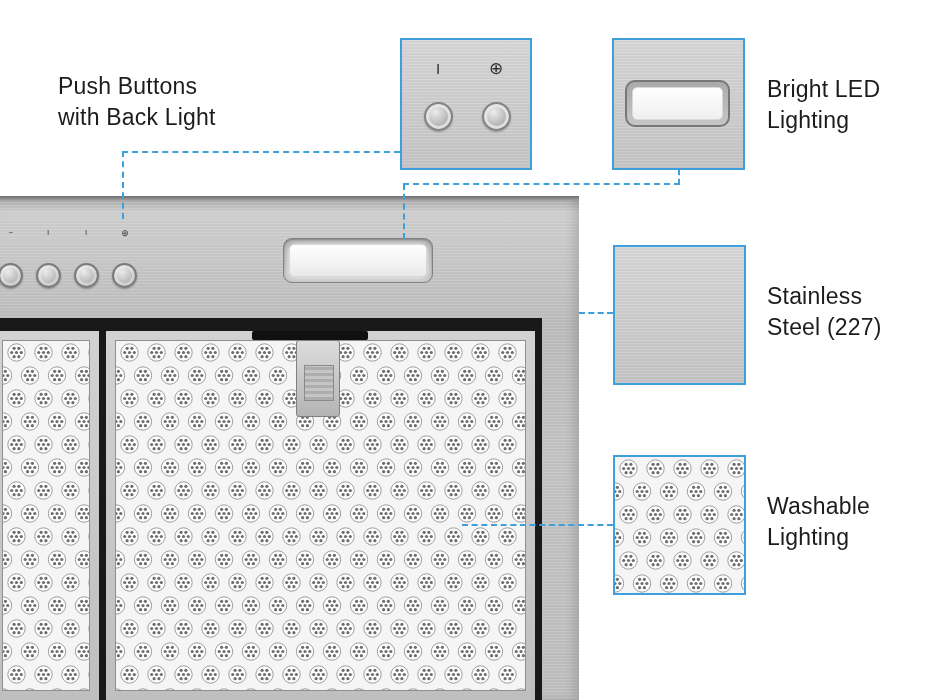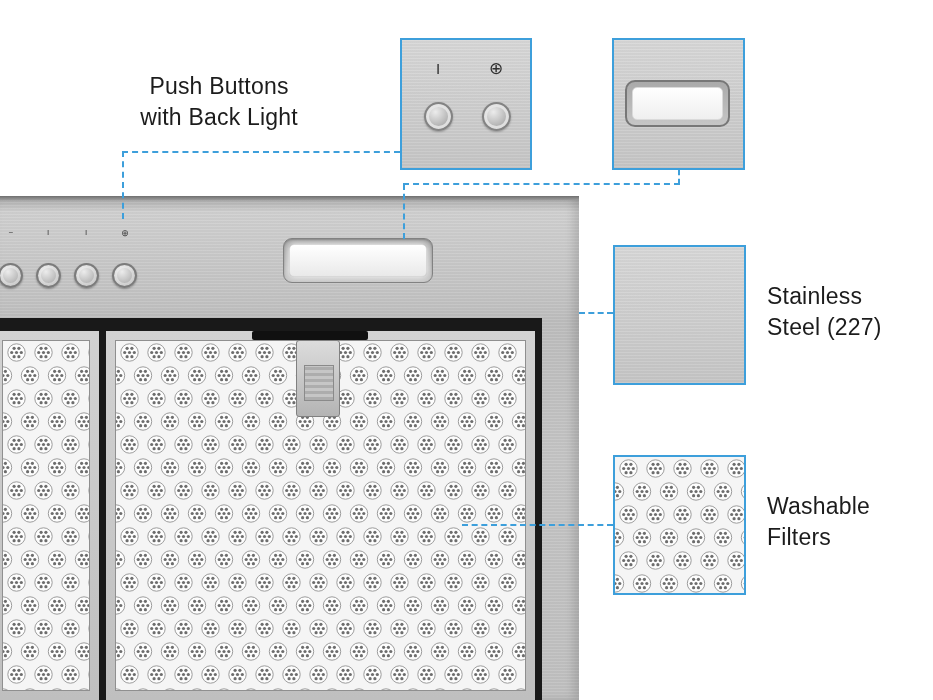--- a/index.html
+++ b/index.html
@@ -65,21 +65,21 @@
     box-shadow:inset 0 0 0 3px rgba(232,232,232,.85),0 1px 2px rgba(0,0,0,.25);}
   .cbt1{left:22px}.cbt2{left:80px}
 
   .co-led-lamp{position:absolute;left:11px;top:40px;width:105px;height:47px;border-radius:10px;
     background:linear-gradient(180deg,#aaaaaa,#c6c6c6);border:2px solid #777;box-sizing:border-box;padding:5px;}
   .co-led-inner{width:100%;height:100%;border-radius:5px;background:linear-gradient(180deg,#fff,#efefef);
     border:1px solid #dadada;box-sizing:border-box;}
 
   
   .label{position:absolute;font-size:23px;line-height:31px;color:#1c1c1c;white-space:pre-line;letter-spacing:.2px;}
-  .label-push{left:58px;top:71px;width:322px;text-align:center;}
+  .label-push{left:58px;top:71px;width:322px;text-align:left;}
   .label-led{left:767px;top:74px;width:160px;}
   .label-steel{left:767px;top:281px;width:160px;}
   .label-filters{left:767px;top:491px;width:160px;}
 
   
   .hline{position:absolute;border-top:2px dashed var(--accent,#3D9FDB);height:0;}
   .vline{position:absolute;border-left:2px dashed var(--accent,#3D9FDB);width:0;}
   .c1{left:122px;top:151px;width:278px;}
   .c2{left:122px;top:151px;height:68px;}
   .c3{left:678px;top:170px;height:14px;}
@@ -203,24 +203,26 @@
           <use href="#flC" x="0" y="34.5"></use>
           <use href="#flC" x="27" y="34.5"></use>
         </pattern>
       </defs>
       <rect x="0" y="0" width="100%" height="100%" fill="url(#meshC)"></rect>
     </svg>
   </div>
 
   <div class="label label-push">Push Buttons
 with Back Light</div>
+  <div class="label label-led">Bright LED
+Lighting</div>
   <div class="label label-steel">Stainless
 Steel (227)</div>
   <div class="label label-filters">Washable
-Filters</div>
+Lighting</div>
 
   <div class="hline c1"></div>
   <div class="vline c2"></div>
   <div class="vline c3"></div>
   <div class="hline c4"></div>
   <div class="vline c5"></div>
   <div class="hline c6"></div>
   <div class="hline c7"></div>
 
 </div>

